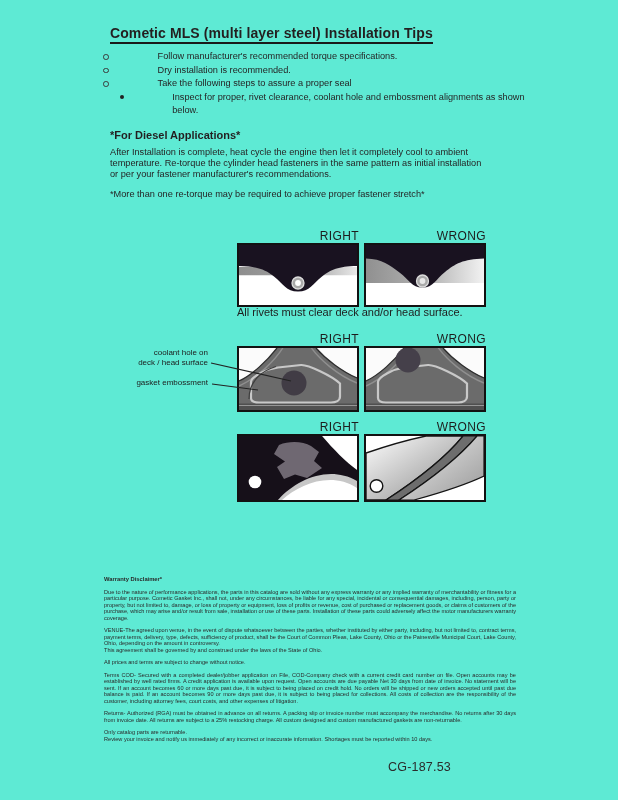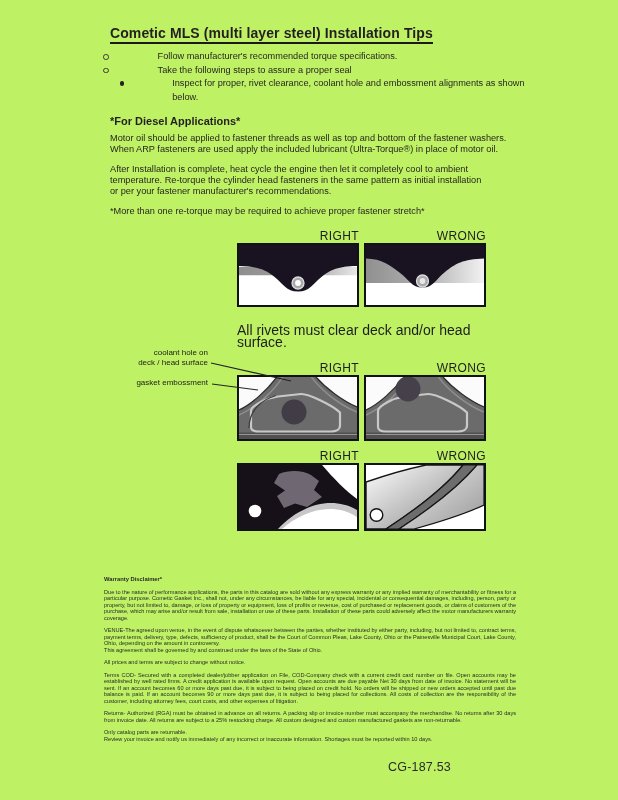--- a/index.html
+++ b/index.html
@@ -1,17 +1,17 @@
 <!DOCTYPE html>
 <html><head>
 <meta charset="utf-8">
 <style>
   html,body{margin:0;padding:0;background:#ffffff;}
   .page{
-    position:relative;width:618px;height:800px;background:#bef264;overflow:hidden;
+    position:relative;width:618px;height:800px;background:#5eead4;overflow:hidden;
     font-family:"Liberation Sans",sans-serif;color:#231f20;
   }
   
   .content{position:absolute;left:103px;top:24px;width:445px;}
   .doc-title{
     display:inline-block;margin:0 0 6px 7px;font-size:14px;font-weight:bold;
     border-bottom:2px solid #1a1a1a;padding-bottom:1px;letter-spacing:.1px;
   }
   .bullet-row{display:flex;align-items:flex-start;font-size:9.2px;line-height:13.5px;gap:44px;}
   .b-marker{flex:none;width:3.6px;height:3.6px;border:1px solid #3a3a3a;border-radius:50%;margin:4px 5px 0 0;}
@@ -23,21 +23,21 @@
   .figures{position:absolute;left:237px;top:229px;width:249px;}
   .fig-row{margin-bottom:13px;}
   .fig-row.r2{margin-bottom:8px;}
   .fig-labels{display:flex;gap:5px;}
   .fig-label{width:122px;text-align:right;font-size:12px;line-height:14px;color:#1d1d1d;letter-spacing:.4px;}
   .fig-boxes{display:flex;gap:5px;}
   .fig-box{width:118px;height:60px;border:2px solid #121212;background:#fff;}
   .fig-box.h62{height:62px;}
   .fig-box.h64{height:64px;}
   .fig-box svg{display:block;}
-  .fig-caption{margin-top:18px;font-size:14px;line-height:11.5px;color:#1e1e1e;white-space:pre-line;}
+  .fig-caption{margin-top:0;font-size:11px;line-height:11.5px;color:#1e1e1e;white-space:pre-line;}
   
   .side-label{
     position:absolute;width:94px;text-align:right;font-size:8px;line-height:9.8px;
     color:#1c1c1c;white-space:pre-line;
   }
   .coolant-label{left:114px;top:348px;}
   .embossment-label{left:114px;top:378px;}
   .pointer-overlay{position:absolute;left:206px;top:358px;z-index:5;}
   
   .fineprint{position:absolute;left:104px;top:576px;width:412px;font-size:5.6px;line-height:6.5px;color:#2a2a2a;}
@@ -53,30 +53,32 @@
 
   <div class="content">
     <h1 class="doc-title">Cometic MLS (multi layer steel) Installation Tips</h1>
 
     <div class="bullet-row">
       <span class="b-marker"></span>
       <span>Follow manufacturer's recommended torque specifications.</span>
     </div>
     <div class="bullet-row">
       <span class="b-marker"></span>
+      <span>Dry installation is recommended.</span>
+    </div>
+    <div class="bullet-row">
+      <span class="b-marker"></span>
       <span>Take the following steps to assure a proper seal</span>
     </div>
     <div class="bullet-row sub">
       <span class="sb-marker"></span>
       <span>Inspect for proper, rivet clearance, coolant hole and embossment alignments as shown below.</span>
     </div>
 
     <h2 class="diesel-heading">*For Diesel Applications*</h2>
-    <p class="para">Motor oil should be applied to fastener threads as well as top and bottom of the fastener washers.
-When ARP fasteners are used apply the included lubricant (Ultra-Torque®) in place of motor oil.</p>
     <p class="para">After Installation is complete, heat cycle the engine then let it completely cool to ambient
 temperature. Re-torque the cylinder head fasteners in the same pattern as initial installation
 or per your fastener manufacturer's recommendations.</p>
     <p class="para">*More than one re-torque may be required to achieve proper fastener stretch*</p>
   </div>
 
   <div class="figures">
 
     <div class="fig-row">
       <div class="fig-labels">

